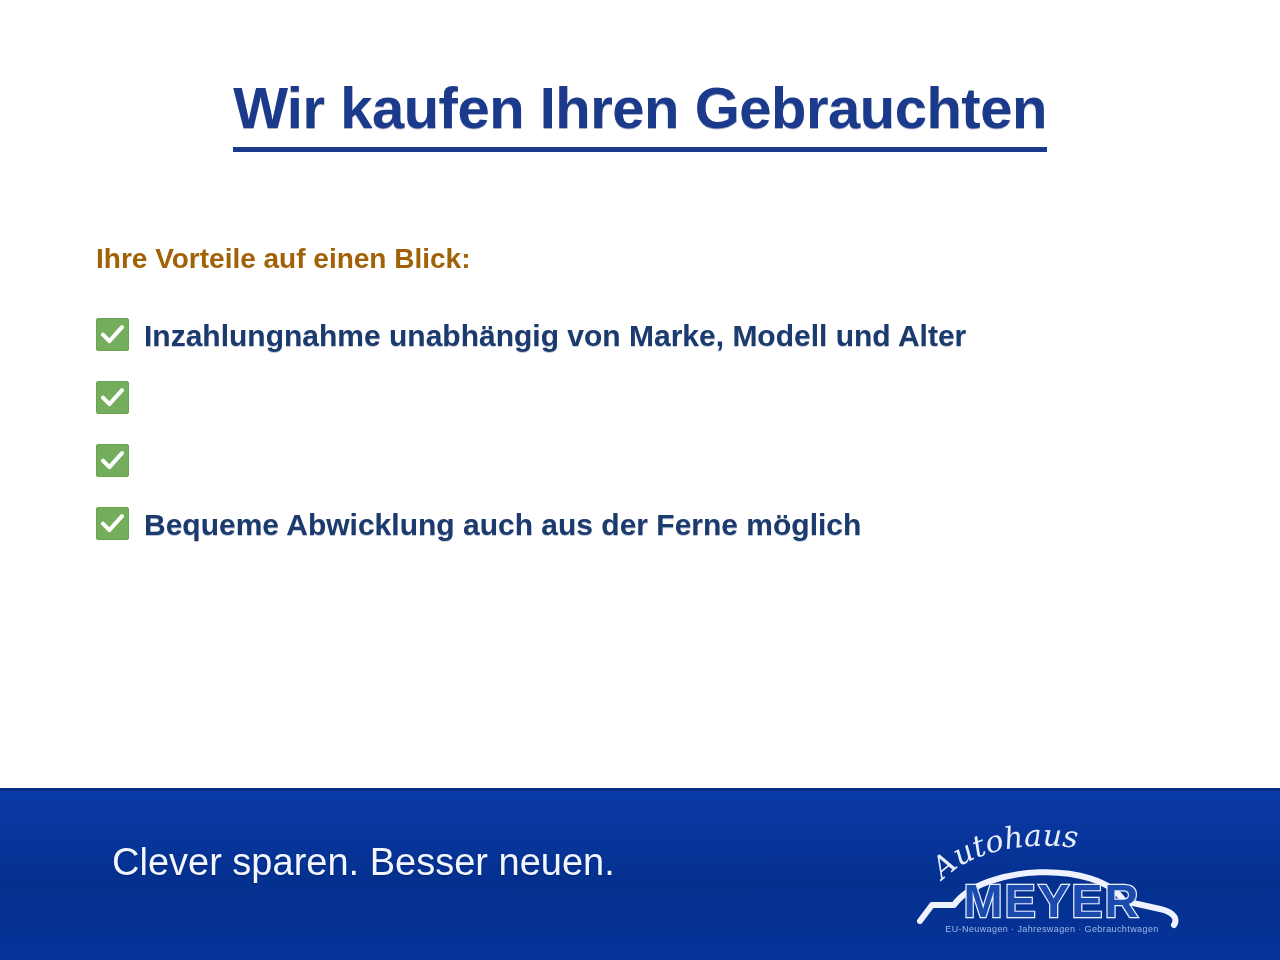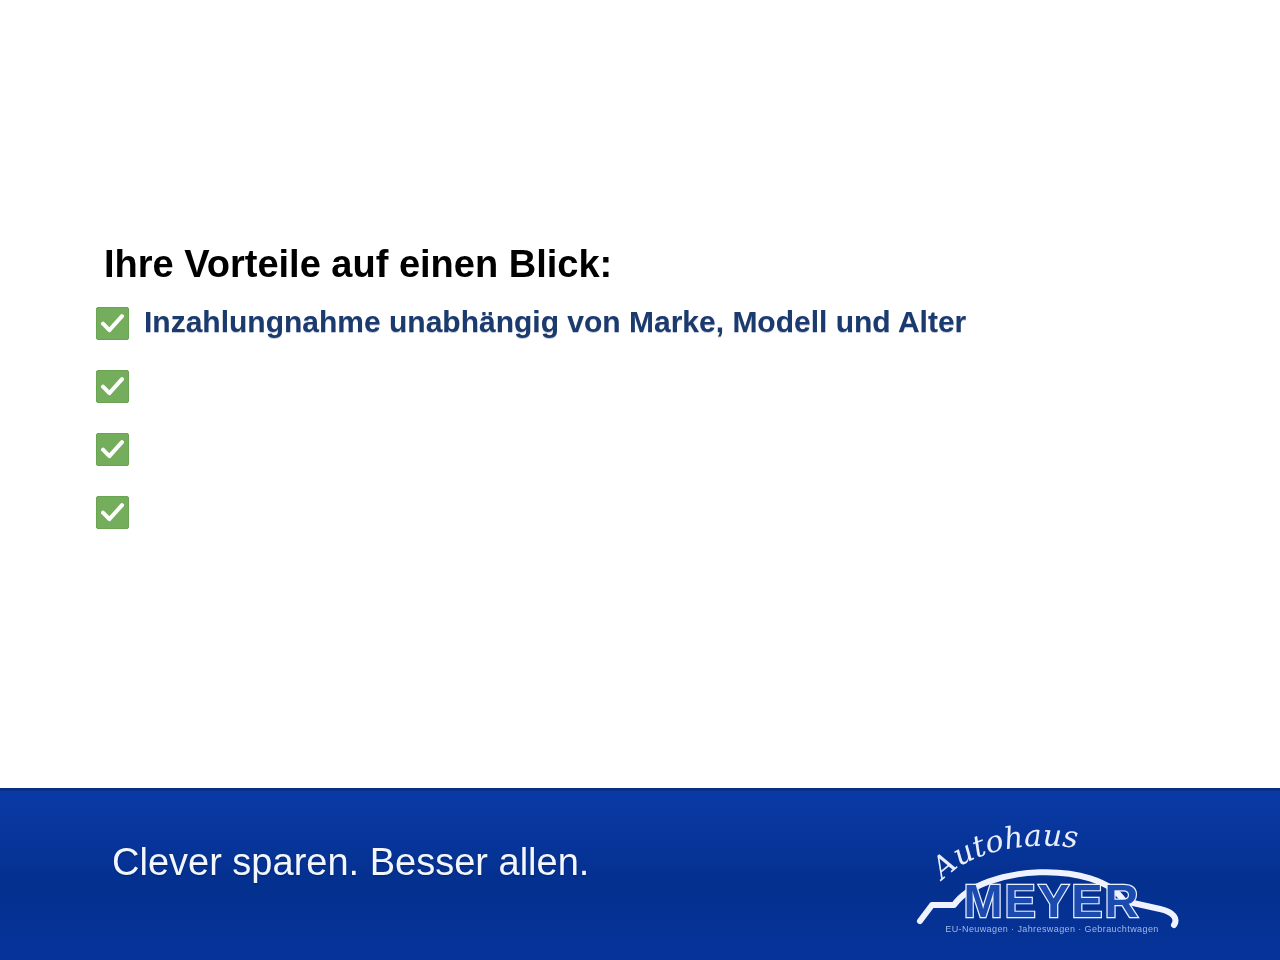--- a/index.html
+++ b/index.html
@@ -43,38 +43,37 @@
     border-bottom: 5px solid #1b3a8c;
     white-space: nowrap;
     text-shadow: 0 1px 0 rgba(20,40,100,0.35);
   }
 
   
   .subhead {
     position: absolute;
     left: 96px;
     top: 243px;
-    font-size: 38px;
-    font-weight: bold;
-    color: #000000;
+    font-size: 28px;
+    font-weight: bold;
+    color: #a16207;
     letter-spacing: 0px;
     white-space: nowrap;
-    margin-left: 8px;
   }
 
   
   .benefits {
     position: absolute;
     left: 96px;
     top: 307px;
     width: 1120px;
   }
   .benefit-row {
     display: flex;
-    align-items: flex-start;
+    align-items: flex-end;
     height: 44px;
     margin-bottom: 19px;
   }
   .check-icon {
     flex: 0 0 auto;
     width: 33px;
     height: 33px;
     background: #74ad5b;
     border: 1px solid #6aa351;
     border-radius: 2px;
@@ -153,20 +152,23 @@
     font-size: 9px;
     fill: #9fb8e6;
     letter-spacing: 0.4px;
   }
 </style>
 </head>
 <body>
 
 <div class="slide">
 
+  <div class="headline-wrap">
+    <span class="headline">Wir kaufen Ihren Gebrauchten</span>
+  </div>
 
   <div class="subhead">Ihre Vorteile auf einen Blick:</div>
 
   <div class="benefits">
 
     <div class="benefit-row">
       <span class="check-icon">
         <svg width="23" height="19" viewBox="0 0 23 19" aria-hidden="true">
           <path d="M2 9.6 L8.4 16.2 L21 2.2" fill="none" stroke="#ffffff" stroke-width="4" stroke-linecap="round" stroke-linejoin="round"></path>
         </svg>
@@ -190,27 +192,28 @@
       </span>
     </div>
 
 
     <div class="benefit-row">
       <span class="check-icon">
         <svg width="23" height="19" viewBox="0 0 23 19" aria-hidden="true">
           <path d="M2 9.6 L8.4 16.2 L21 2.2" fill="none" stroke="#ffffff" stroke-width="4" stroke-linecap="round" stroke-linejoin="round"></path>
         </svg>
       </span>
+      <span class="benefit-text">Bequeme Abwicklung auch aus der Ferne möglich</span>
     </div>
 
   </div>
 
   <div class="footer">
 
-    <div class="footer-slogan">Clever sparen. Besser allen.</div>
+    <div class="footer-slogan">Clever sparen. Besser neuen.</div>
 
     <div class="logo">
       <svg width="280" height="130" viewBox="0 0 280 130" aria-hidden="true">
         <defs>
           <path id="arcPath" d="M 22 84 C 55 22, 200 22, 250 78" fill="none"></path>
         </defs>
 
         <path d="M 8 112
                  L 20 96
                  L 42 96

